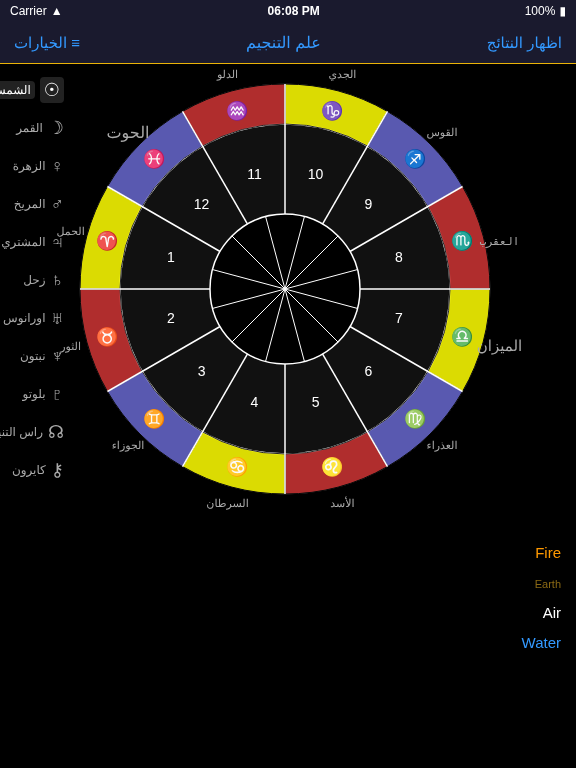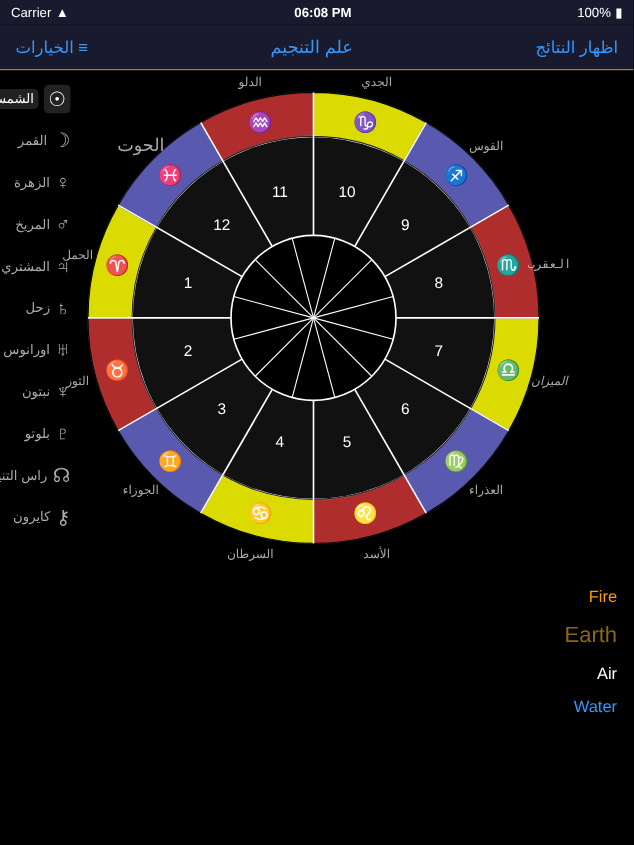--- a/index.html
+++ b/index.html
@@ -266,21 +266,21 @@
     </svg>
 
     <div id="zodiac-labels" style="position:absolute; top:10px; left:0; width:430px; height:430px;">
         <div style="position: absolute; left: 250.623px; top: 25.2696px; width: 24px; height: 24px; display: flex; align-items: center; justify-content: center; font-size: 18px; color: rgb(139, 105, 20);">♑</div>
         <div style="position: absolute; left: 242.458px; top: -9.43553px; width: 60px; height: 20px; display: flex; align-items: center; justify-content: center; font-size: 11px; color: rgb(170, 170, 170); direction: rtl;">الجدي</div>
         <div style="position: absolute; left: 333.108px; top: 72.8924px; width: 24px; height: 24px; display: flex; align-items: center; justify-content: center; font-size: 18px; color: rgb(51, 153, 255);">♐</div>
         <div style="position: absolute; left: 341.978px; top: 48.0223px; width: 60px; height: 20px; display: flex; align-items: center; justify-content: center; font-size: 11px; color: rgb(170, 170, 170); direction: rtl;">القوس</div>
         <div style="position: absolute; left: 380.73px; top: 155.377px; width: 24px; height: 24px; display: flex; align-items: center; justify-content: center; font-size: 18px; color: rgb(204, 68, 68);">♏</div>
         <div style="position: absolute; left: 399.436px; top: 157px; width: 60px; height: 20px; display: flex; align-items: center; justify-content: center; font-size: 11px; color: rgb(170, 170, 170); direction: rtl; font-family: Liberation Mono, monospace;">العقرب</div>
         <div style="position: absolute; left: 380.73px; top: 250.623px; width: 24px; height: 24px; display: flex; align-items: center; justify-content: center; font-size: 18px; color: rgb(102, 153, 204);">♎</div>
-        <div style="position: absolute; left: 399.436px; top: 262.458px; width: 60px; height: 20px; display: flex; align-items: center; justify-content: center; font-size: 11px; color: rgb(170, 170, 170); direction: rtl; font-style: italic;">الميزان</div>
+        <div style="position: absolute; left: 399.436px; top: 262.458px; width: 60px; height: 20px; display: flex; align-items: center; justify-content: center; font-size: 15px; color: rgb(170, 170, 170); direction: rtl;">الميزان</div>
         <div style="position: absolute; left: 333.108px; top: 333.108px; width: 24px; height: 24px; display: flex; align-items: center; justify-content: center; font-size: 18px; color: rgb(139, 105, 20);">♍</div>
         <div style="position: absolute; left: 341.978px; top: 361.978px; width: 60px; height: 20px; display: flex; align-items: center; justify-content: center; font-size: 11px; color: rgb(170, 170, 170); direction: rtl;">العذراء</div>
         <div style="position: absolute; left: 250.623px; top: 380.73px; width: 24px; height: 24px; display: flex; align-items: center; justify-content: center; font-size: 18px; color: rgb(255, 153, 0);">♌</div>
         <div style="position: absolute; left: 242.458px; top: 419.436px; width: 60px; height: 20px; display: flex; align-items: center; justify-content: center; font-size: 11px; color: rgb(170, 170, 170); direction: rtl;">الأسد</div>
         <div style="position: absolute; left: 155.377px; top: 380.73px; width: 24px; height: 24px; display: flex; align-items: center; justify-content: center; font-size: 18px; color: rgb(51, 153, 255);">♋</div>
         <div style="position: absolute; left: 127.542px; top: 419.436px; width: 60px; height: 20px; display: flex; align-items: center; justify-content: center; font-size: 11px; color: rgb(170, 170, 170); direction: rtl;">السرطان</div>
         <div style="position: absolute; left: 72.8924px; top: 333.108px; width: 24px; height: 24px; display: flex; align-items: center; justify-content: center; font-size: 18px; color: rgb(153, 153, 153);">♊</div>
         <div style="position: absolute; left: 28.0223px; top: 361.978px; width: 60px; height: 20px; display: flex; align-items: center; justify-content: center; font-size: 11px; color: rgb(170, 170, 170); direction: rtl;">الجوزاء</div>
         <div style="position: absolute; left: 25.2696px; top: 250.623px; width: 24px; height: 24px; display: flex; align-items: center; justify-content: center; font-size: 18px; color: rgb(139, 105, 20);">♉</div>
         <div style="position: absolute; left: -29.4355px; top: 262.458px; width: 60px; height: 20px; display: flex; align-items: center; justify-content: center; font-size: 11px; color: rgb(170, 170, 170); direction: rtl;">الثور</div>
@@ -288,19 +288,19 @@
         <div style="position: absolute; left: -29.4355px; top: 147.542px; width: 60px; height: 20px; display: flex; align-items: center; justify-content: center; font-size: 11px; color: rgb(170, 170, 170); direction: rtl;">الحمل</div>
         <div style="position: absolute; left: 72.8924px; top: 72.8924px; width: 24px; height: 24px; display: flex; align-items: center; justify-content: center; font-size: 18px; color: rgb(102, 153, 204);">♓</div>
         <div style="position: absolute; left: 28.0223px; top: 48.0223px; width: 60px; height: 20px; display: flex; align-items: center; justify-content: center; font-size: 16px; color: rgb(170, 170, 170); direction: rtl;">الحوت</div>
         <div style="position: absolute; left: 155.377px; top: 25.2696px; width: 24px; height: 24px; display: flex; align-items: center; justify-content: center; font-size: 18px; color: rgb(102, 153, 204);">♒</div>
         <div style="position: absolute; left: 127.542px; top: -9.43553px; width: 60px; height: 20px; display: flex; align-items: center; justify-content: center; font-size: 11px; color: rgb(170, 170, 170); direction: rtl;">الدلو</div>
       </div>
 
 
     <div class="element-legend" style="position:absolute; right:15px; bottom:110px;">
       <div><span style="color:#ff9900; font-size:15px;">Fire</span></div>
-      <div><span style="color:#8B6914; font-size:20px;margin-top:42px;">Earth</span></div>
+      <div><span style="color:#8B6914; font-size:11px;margin-top:42px;">Earth</span></div>
       <div><span style="color:#ffffff; font-size:15px;">Air</span></div>
       <div><span style="color:#3399ff; font-size:15px;">Water</span></div>
     </div>
 
   </div>
 </div>
 
 </body></html>

